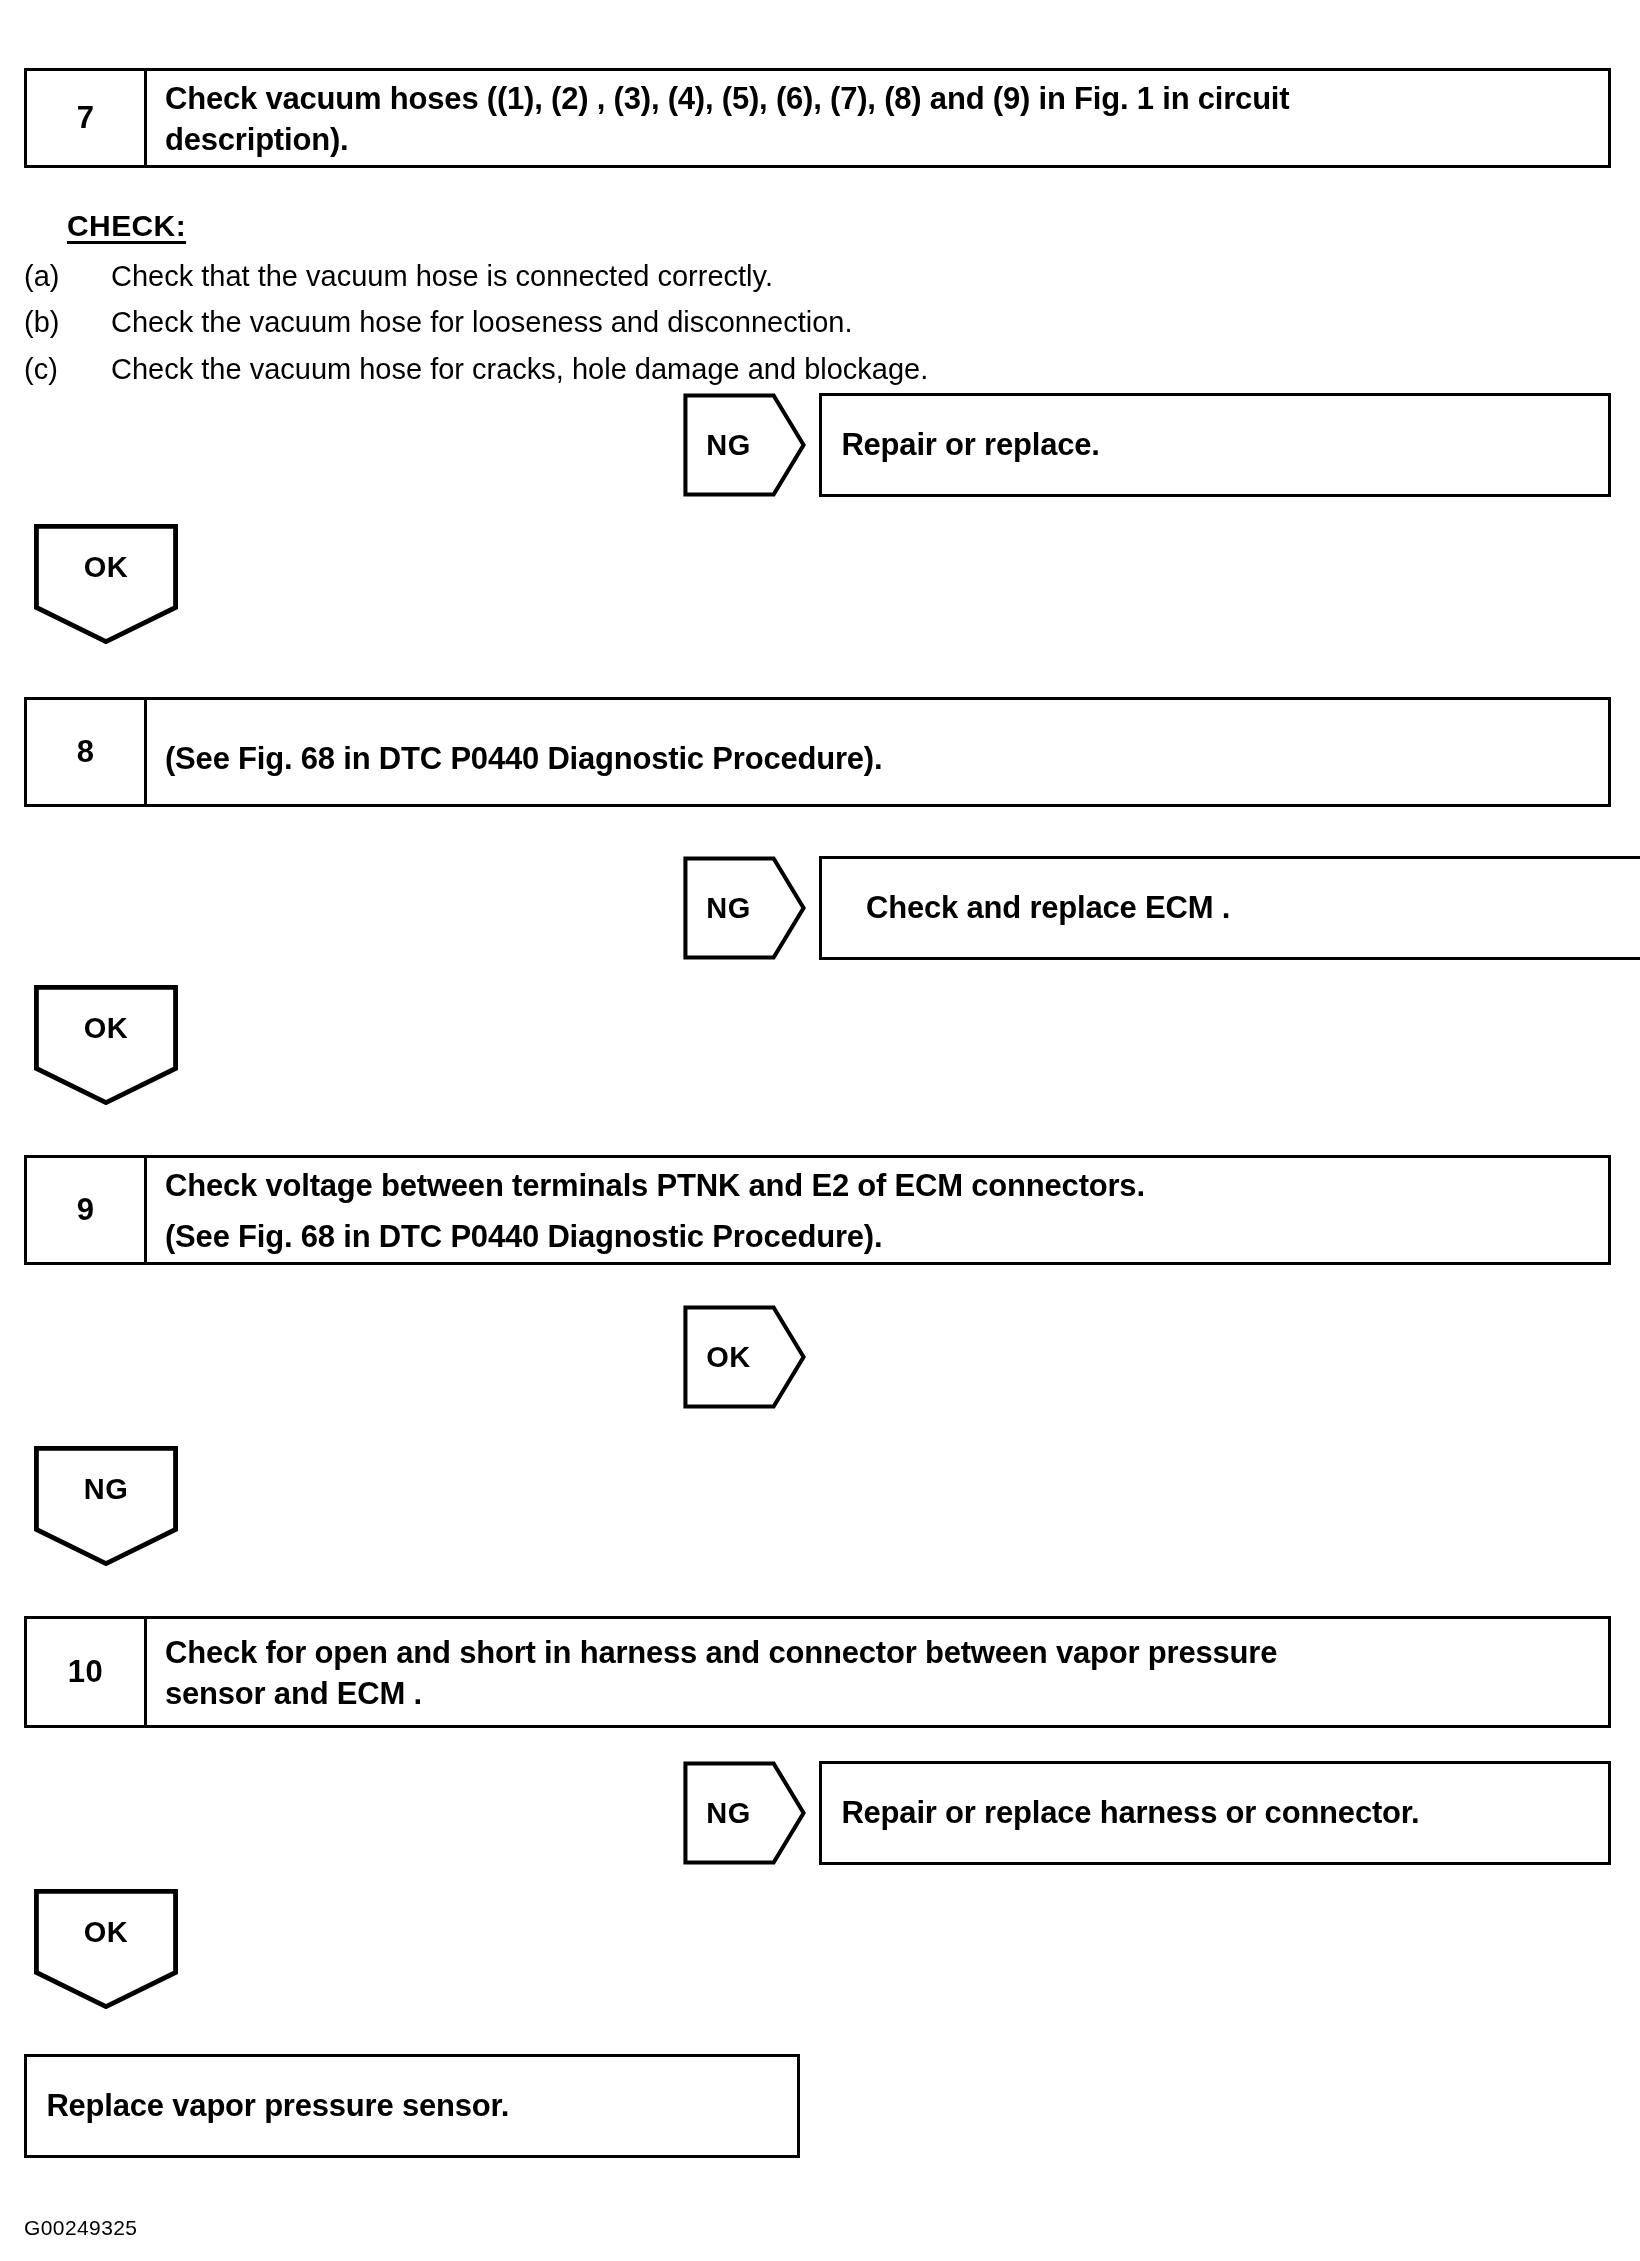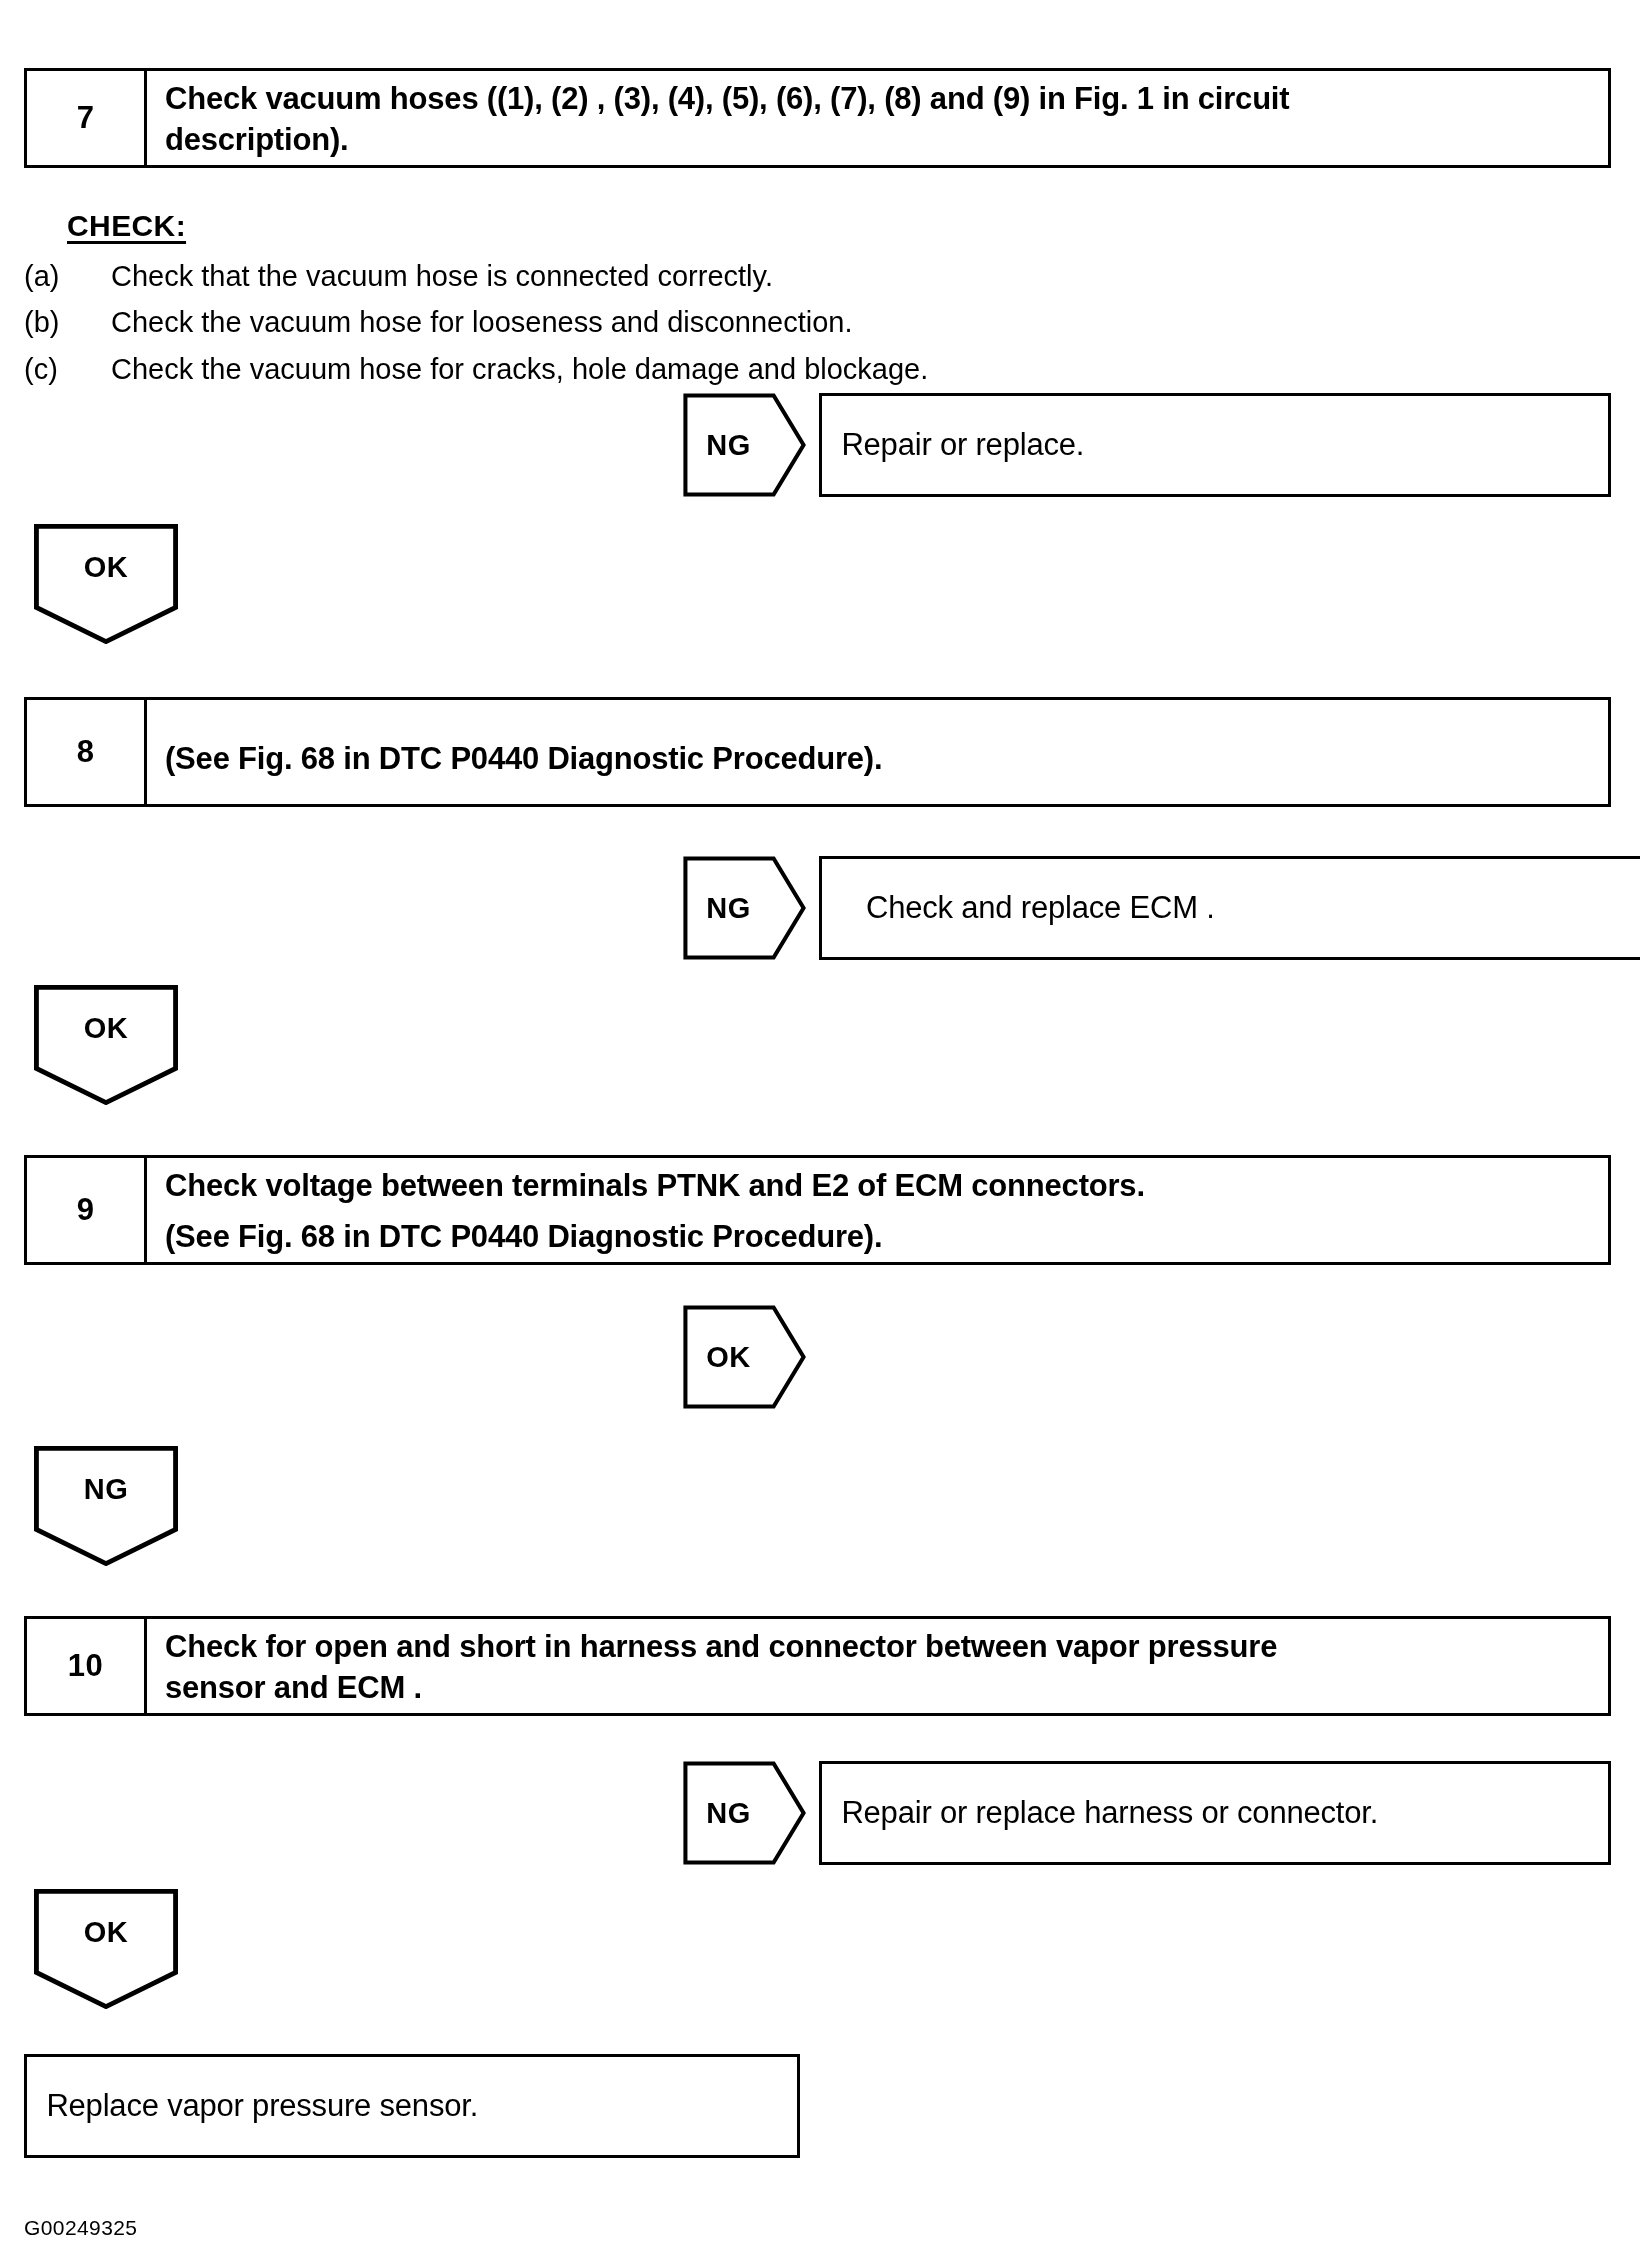--- a/index.html
+++ b/index.html
@@ -150,21 +150,21 @@
     position: absolute;
     border: 3.2px solid #000;
     box-sizing: border-box;
     background: #fff;
     display: flex;
     align-items: center;
     padding-left: 19.4px;
   }
   .result-text {
     font-size: 31px;
-    font-weight: normal;
+    font-weight: bold;
     letter-spacing: -0.2px;
     white-space: nowrap;
   }
 
   
   .footer-code {
     position: absolute;
     font-size: 21px;
     letter-spacing: 0.4px;
     font-family: "Liberation Sans", sans-serif;
@@ -256,21 +256,21 @@
     <div class="jlabel">OK</div>
   </div>
 
   <div class="judge-down" style="left:34px; top:1446px;">
     <svg viewBox="0 0 178 148" preserveAspectRatio="none">
       <polygon points="3,3 175,3 175,103 89,145 3,103" fill="#ffffff" stroke="#000000" stroke-width="6"></polygon>
     </svg>
     <div class="jlabel">NG</div>
   </div>
 
-  <div class="step-box" style="left:24px; top:1616px; width:1587px; height:100px;">
+  <div class="step-box" style="left:24px; top:1616px; width:1587px; height:112px;">
     <div class="step-num">10</div>
     <div class="step-text">
       <div class="step-line">Check for open and short in harness and connector between vapor pressure</div>
       <div class="step-line">sensor and ECM .</div>
     </div>
   </div>
 
   <div class="judge-right" style="left:683px; top:1761px;">
     <svg viewBox="0 0 152 128" preserveAspectRatio="none">
       <polygon points="3,3 112,3 149,64 112,125 3,125" fill="#ffffff" stroke="#000000" stroke-width="5"></polygon>

